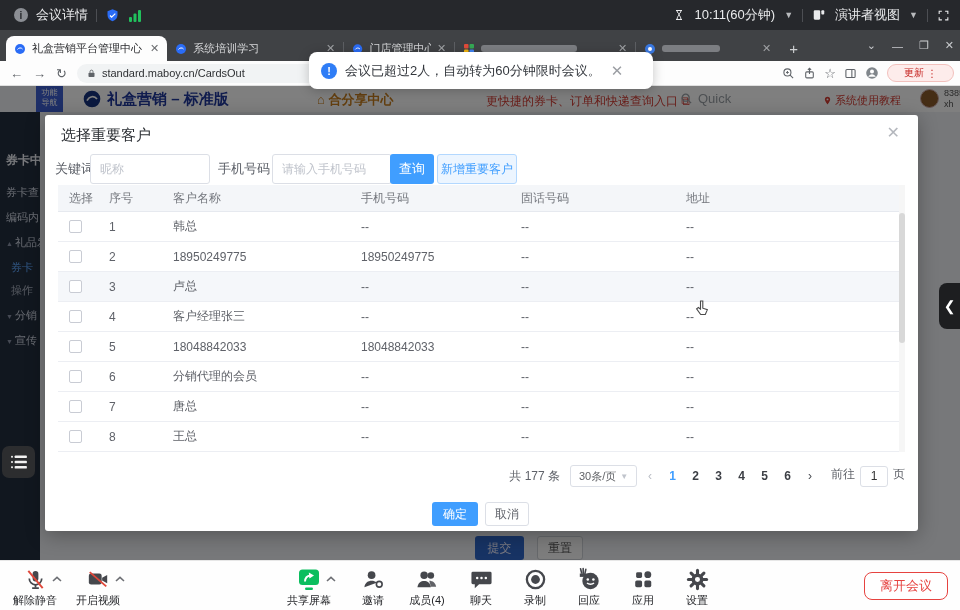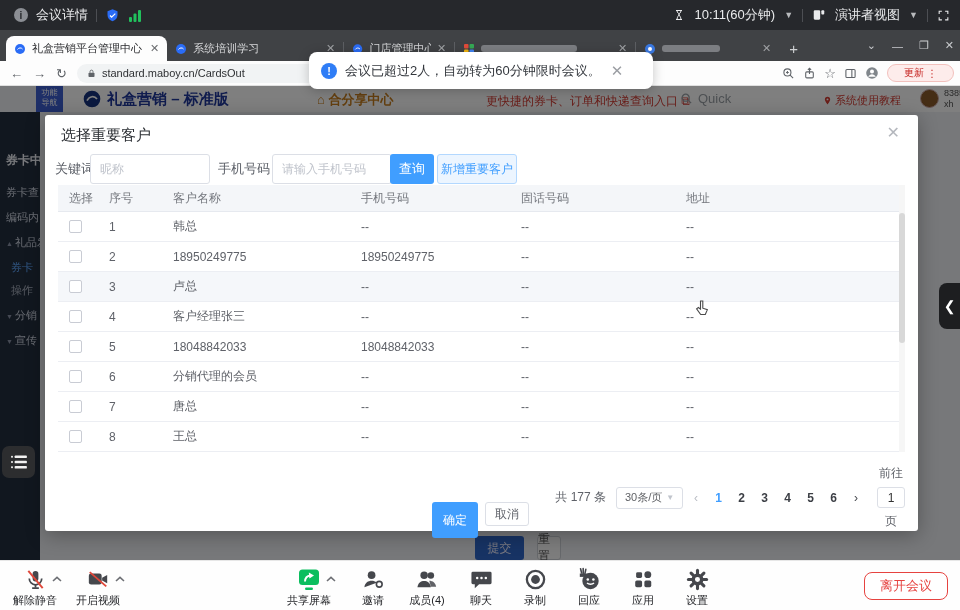--- a/index.html
+++ b/index.html
@@ -70,21 +70,21 @@
   .pg-side { position:absolute; left:0; top:26px; width:40px; height:448px; background:#232e3f;
     font-size:11px; color:#cfd6e2; overflow:hidden; }
   .side-item { position:absolute; left:6px; white-space:nowrap; }
   .side-item .arr { font-size:7px; color:#8a93a6; margin-right:2px; }
   .side-item.cat { font-weight:bold; color:#f0f3f8; font-size:12px; }
   .side-item.sub { left:11px; color:#aeb6c4; }
   .side-item.active { color:#5ea8ff; }
 
   .pg-submit { position:absolute; left:475px; top:450px; width:49px; height:24px; background:#2e66c9;
     color:#eef; font-size:12px; border-radius:3px; display:flex; align-items:center; justify-content:center; }
-  .pg-reset { position:absolute; left:537px; top:450px; width:24px; height:24px; background:#fbfbfb;
+  .pg-reset { position:absolute; left:537px; top:450px; width:46px; height:24px; background:#fbfbfb;
     border:1px solid #cdd0d6; color:#555; font-size:12px; border-radius:3px; display:flex;
     align-items:center; justify-content:center; }
 
   .dim { position:absolute; inset:0; background:rgba(0,0,0,.5); z-index:5; }
 
   
   .modal { position:absolute; left:45px; top:29px; width:873px; height:416px; background:#fff;
     border-radius:3px; box-shadow:0 4px 20px rgba(0,0,0,.3); z-index:10; font-size:13px; color:#303133; }
   .m-title { position:absolute; left:16px; top:11px; font-size:15px; color:#2d3035; }
   .m-close { position:absolute; right:18px; top:8px; color:#b4b7bd; font-size:16px; }
@@ -110,24 +110,24 @@
   .pager { position:absolute; right:13px; top:350px; display:flex; align-items:center; gap:4px;
     font-size:12px; color:#5f6269; }
   .pg-total { margin-right:6px; }
   .pg-size { width:67px; height:22px; border:1px solid #dcdfe6; border-radius:3px; display:flex;
     align-items:center; justify-content:center; gap:4px; font-size:11px; color:#606266; }
   .pg-size .dn { font-size:8px; color:#c0c4cc; }
   .pg-arrow { width:18px; text-align:center; color:#b9bdc4; }
   .pg-arrow.on { color:#46494f; }
   .pg-num { width:19px; text-align:center; color:#3c3f45; font-weight:bold; font-size:12px; }
   .pg-num.cur { color:#409eff; }
-  .pg-goto { display:flex; align-items:center; gap:5px; margin-left:8px;flex-direction:column; }
+  .pg-goto { display:flex; align-items:flex-start; gap:5px; margin-left:8px; }
   .pg-goto input { width:28px; height:21px; border:1px solid #dcdfe6; border-radius:3px; text-align:center;
     font-size:12px; color:#333; outline:none; }
-  .btn-ok { position:absolute; left:387px; top:387px; width:46px; height:36px; background:#409eff; color:#fff;
+  .btn-ok { position:absolute; left:387px; top:387px; width:46px; height:24px; background:#409eff; color:#fff;
     border:none; border-radius:3px; font-size:12px; }
   .btn-cancel { position:absolute; left:440px; top:387px; width:44px; height:24px; background:#fff; color:#5f6269;
     border:1px solid #dcdfe6; border-radius:3px; font-size:12px; }
 
   
   .float-list { position:absolute; left:2px; top:446px; width:33px; height:32px; background:#2c2d2f;
     border-radius:7px; z-index:50; display:flex; align-items:center; justify-content:center; }
   .float-chev { position:absolute; right:0; top:283px; width:21px; height:46px; background:#1d1e20;
     border-radius:8px 0 0 8px; z-index:50; color:#fff; font-size:14px; display:flex; align-items:center;
     justify-content:center; }

